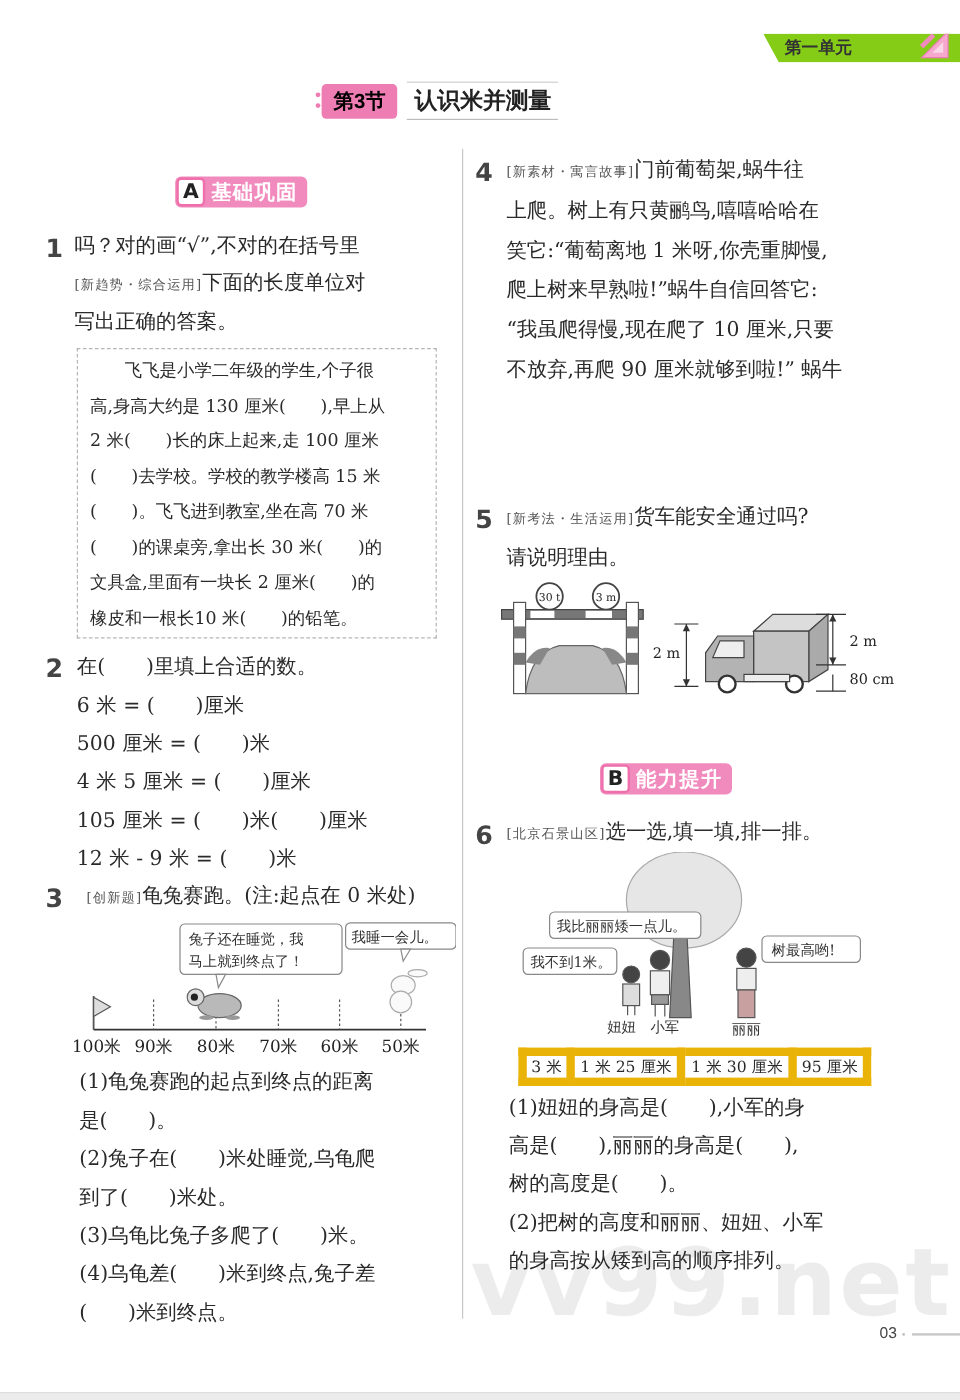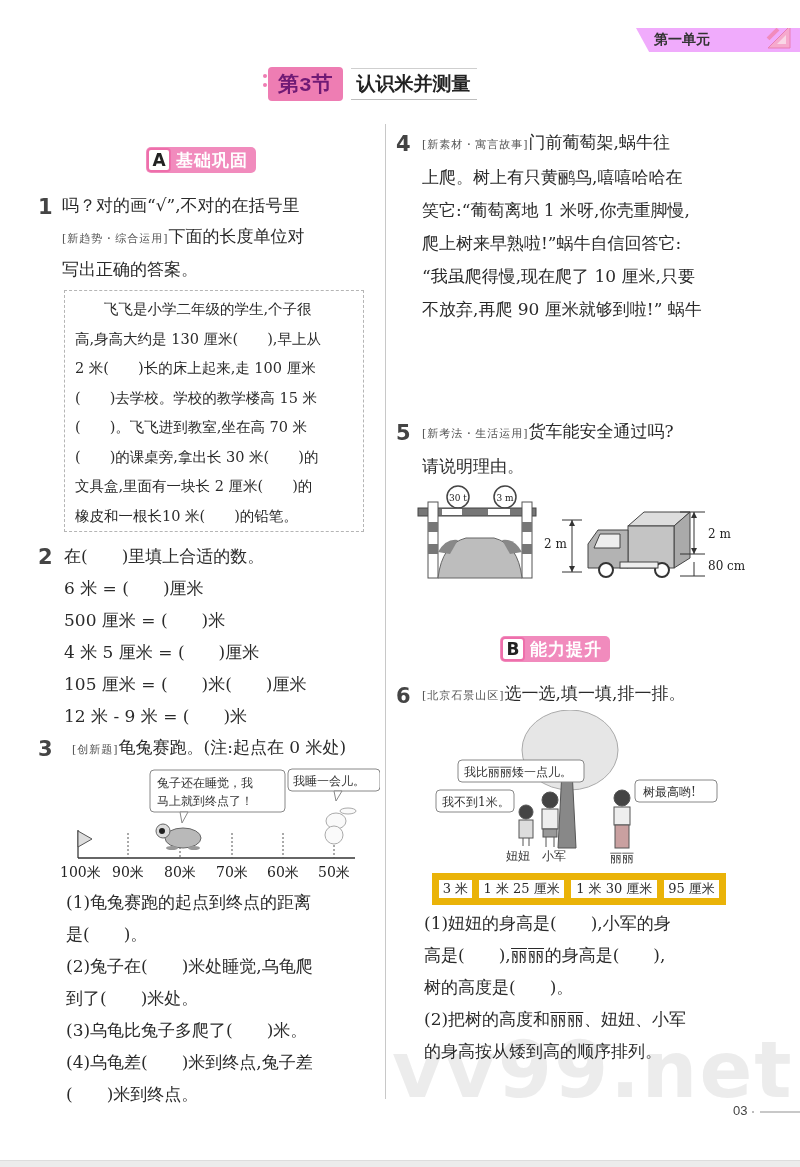--- a/index.html
+++ b/index.html
@@ -1,27 +1,27 @@
 <!DOCTYPE html>
 <html><head>
 <meta charset="utf-8">
 <style>
   * { box-sizing: border-box; margin: 0; padding: 0; }
   html, body { width: 800px; height: 1167px; background: #ffffff; overflow: hidden; }
   body { position: relative; font-family: "DejaVu Serif", "Liberation Serif", serif; color: #2a2a2a; }
 
   .unit-tab { position: absolute; left: 636px; top: 28px; width: 164px; height: 24px;
-    background: #f0abfc; clip-path: polygon(0 0, 100% 0, 100% 100%, 8% 100%); }
+    background: #84cc16; clip-path: polygon(0 0, 100% 0, 100% 100%, 8% 100%); }
   .unit-tab .label { position: absolute; left: 18px; top: 3px; font-family: "DejaVu Sans", sans-serif;
     font-size: 14px; font-weight: bold; color: #333; }
   .unit-tab .ruler { position: absolute; left: 128px; top: -6px; width: 30px; height: 30px; }
 
   .section-title { position: absolute; left: 268px; top: 68px; height: 32px; display: flex; align-items: center; }
-  .section-badge { background: #ee7db3; color: #701a75; font-family: Liberation Mono, monospace; font-weight: bold;
-    font-size: 21px; padding: 3px 10px; border-radius: 4px; position: relative; }
+  .section-badge { background: #ee7db3; color: #000000; font-family: Liberation Sans, sans-serif; font-weight: bold;
+    font-size: 17px; padding: 3px 10px; border-radius: 4px; position: relative; }
   .section-badge::before { content: ""; position: absolute; left: -5px; top: 7px; width: 4px; height: 4px; background:#ee7db3; border-radius:50%; box-shadow: 0 9px 0 #ee7db3; }
   .section-name { margin-left: 8px; font-family: "DejaVu Sans", sans-serif; font-size: 19px; font-weight: bold;
     color: #222; padding: 2px 6px; border-top: 1px solid #cfcfcf; border-bottom: 1px solid #bdbdbd; }
 
   .divider { position: absolute; left: 385px; top: 124px; width: 1px; height: 975px; background: #c8c8c8; }
 
   .level-badge { position: absolute; display: flex; align-items: center; height: 26px; background: #f18bbd;
     border-radius: 5px; padding-right: 8px; }
   .level-badge .letter { width: 24px; height: 24px; background: #fff; color: #222; border: 2px solid #ee6fab;
     border-radius: 4px; font-family: "DejaVu Sans", sans-serif; font-weight: bold; font-size: 17px;

